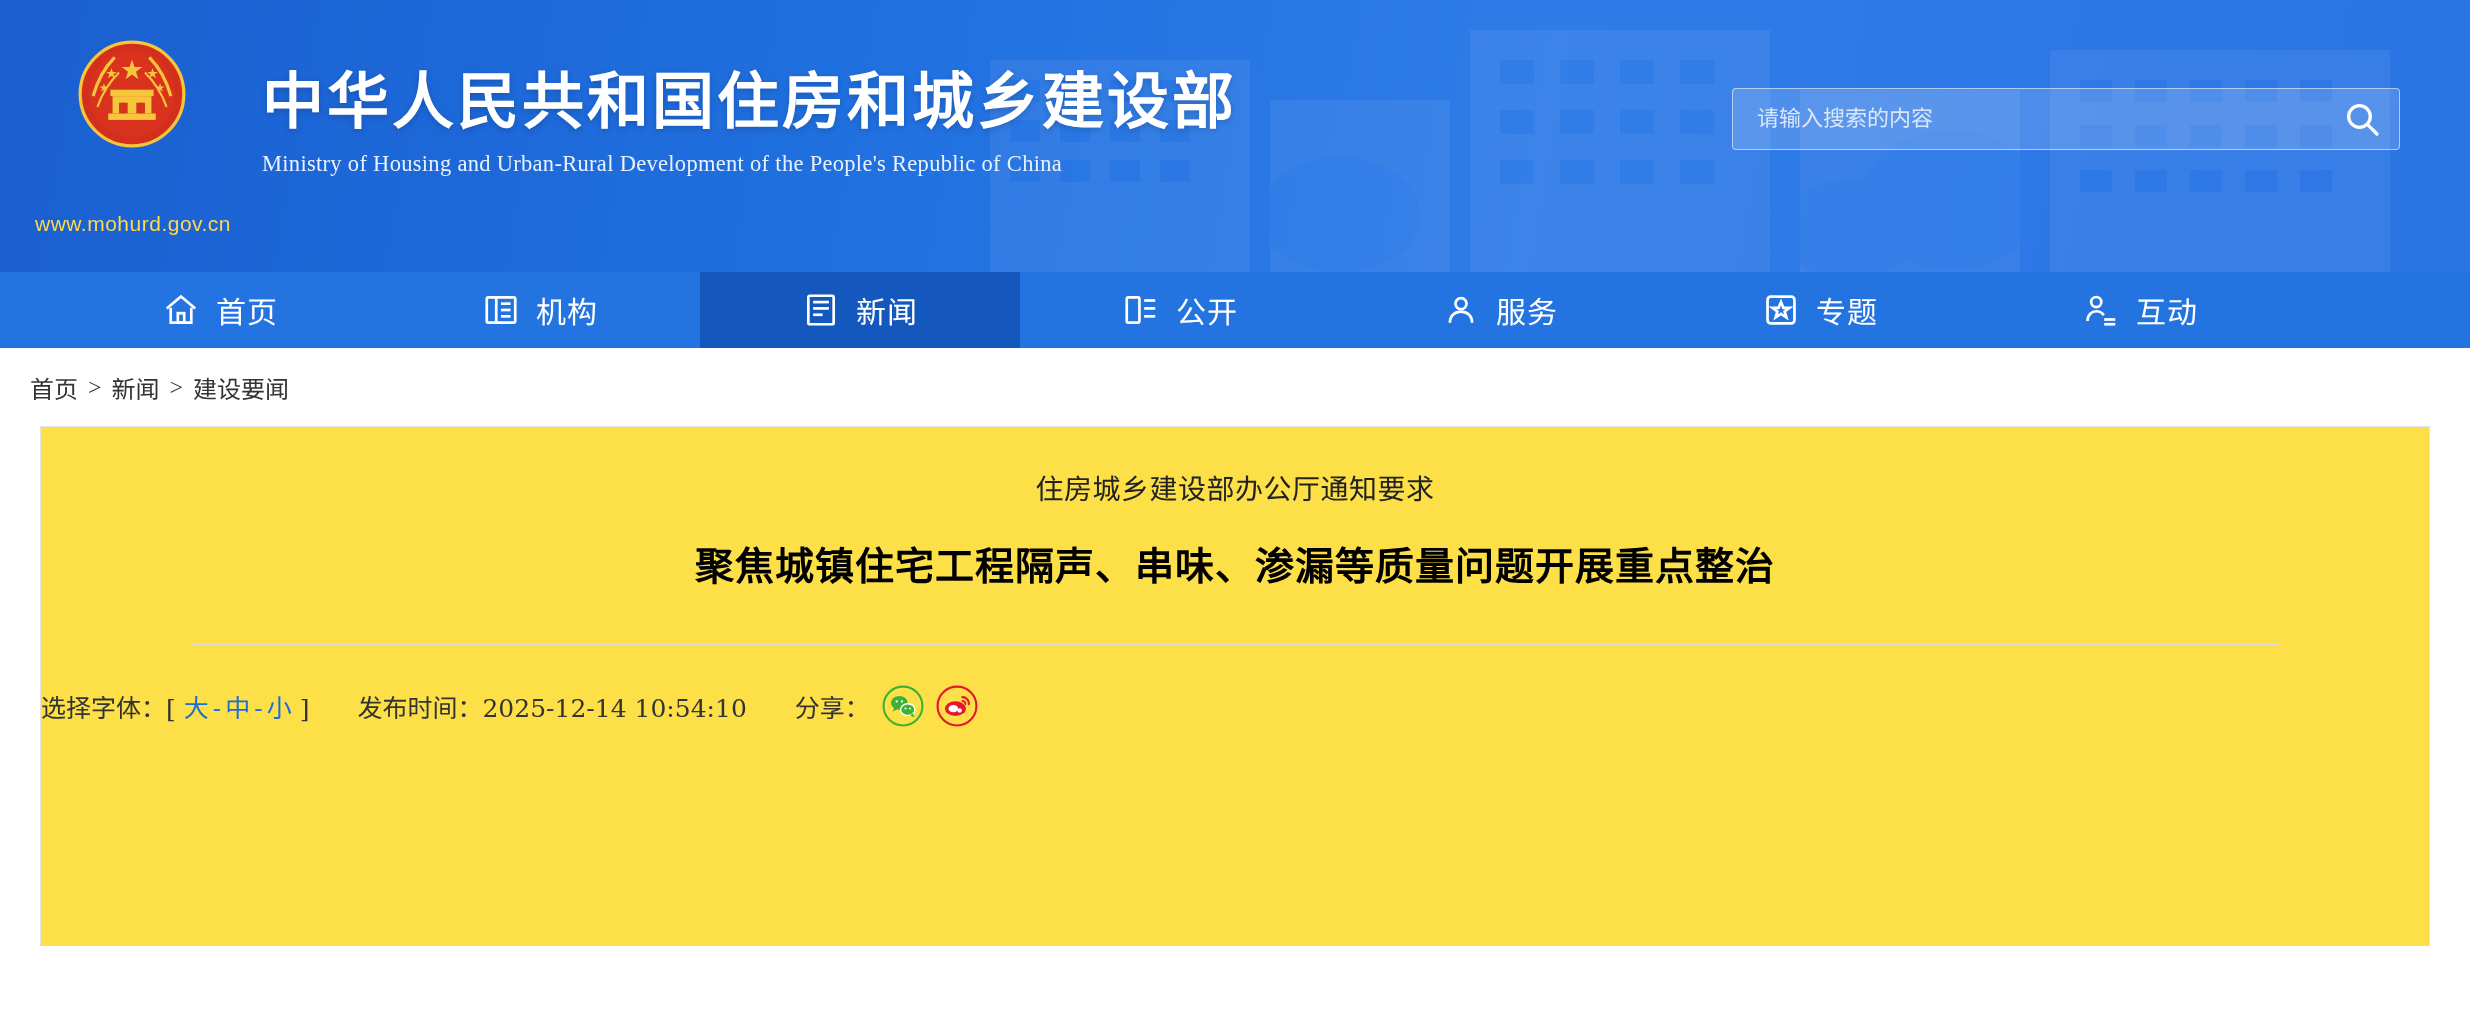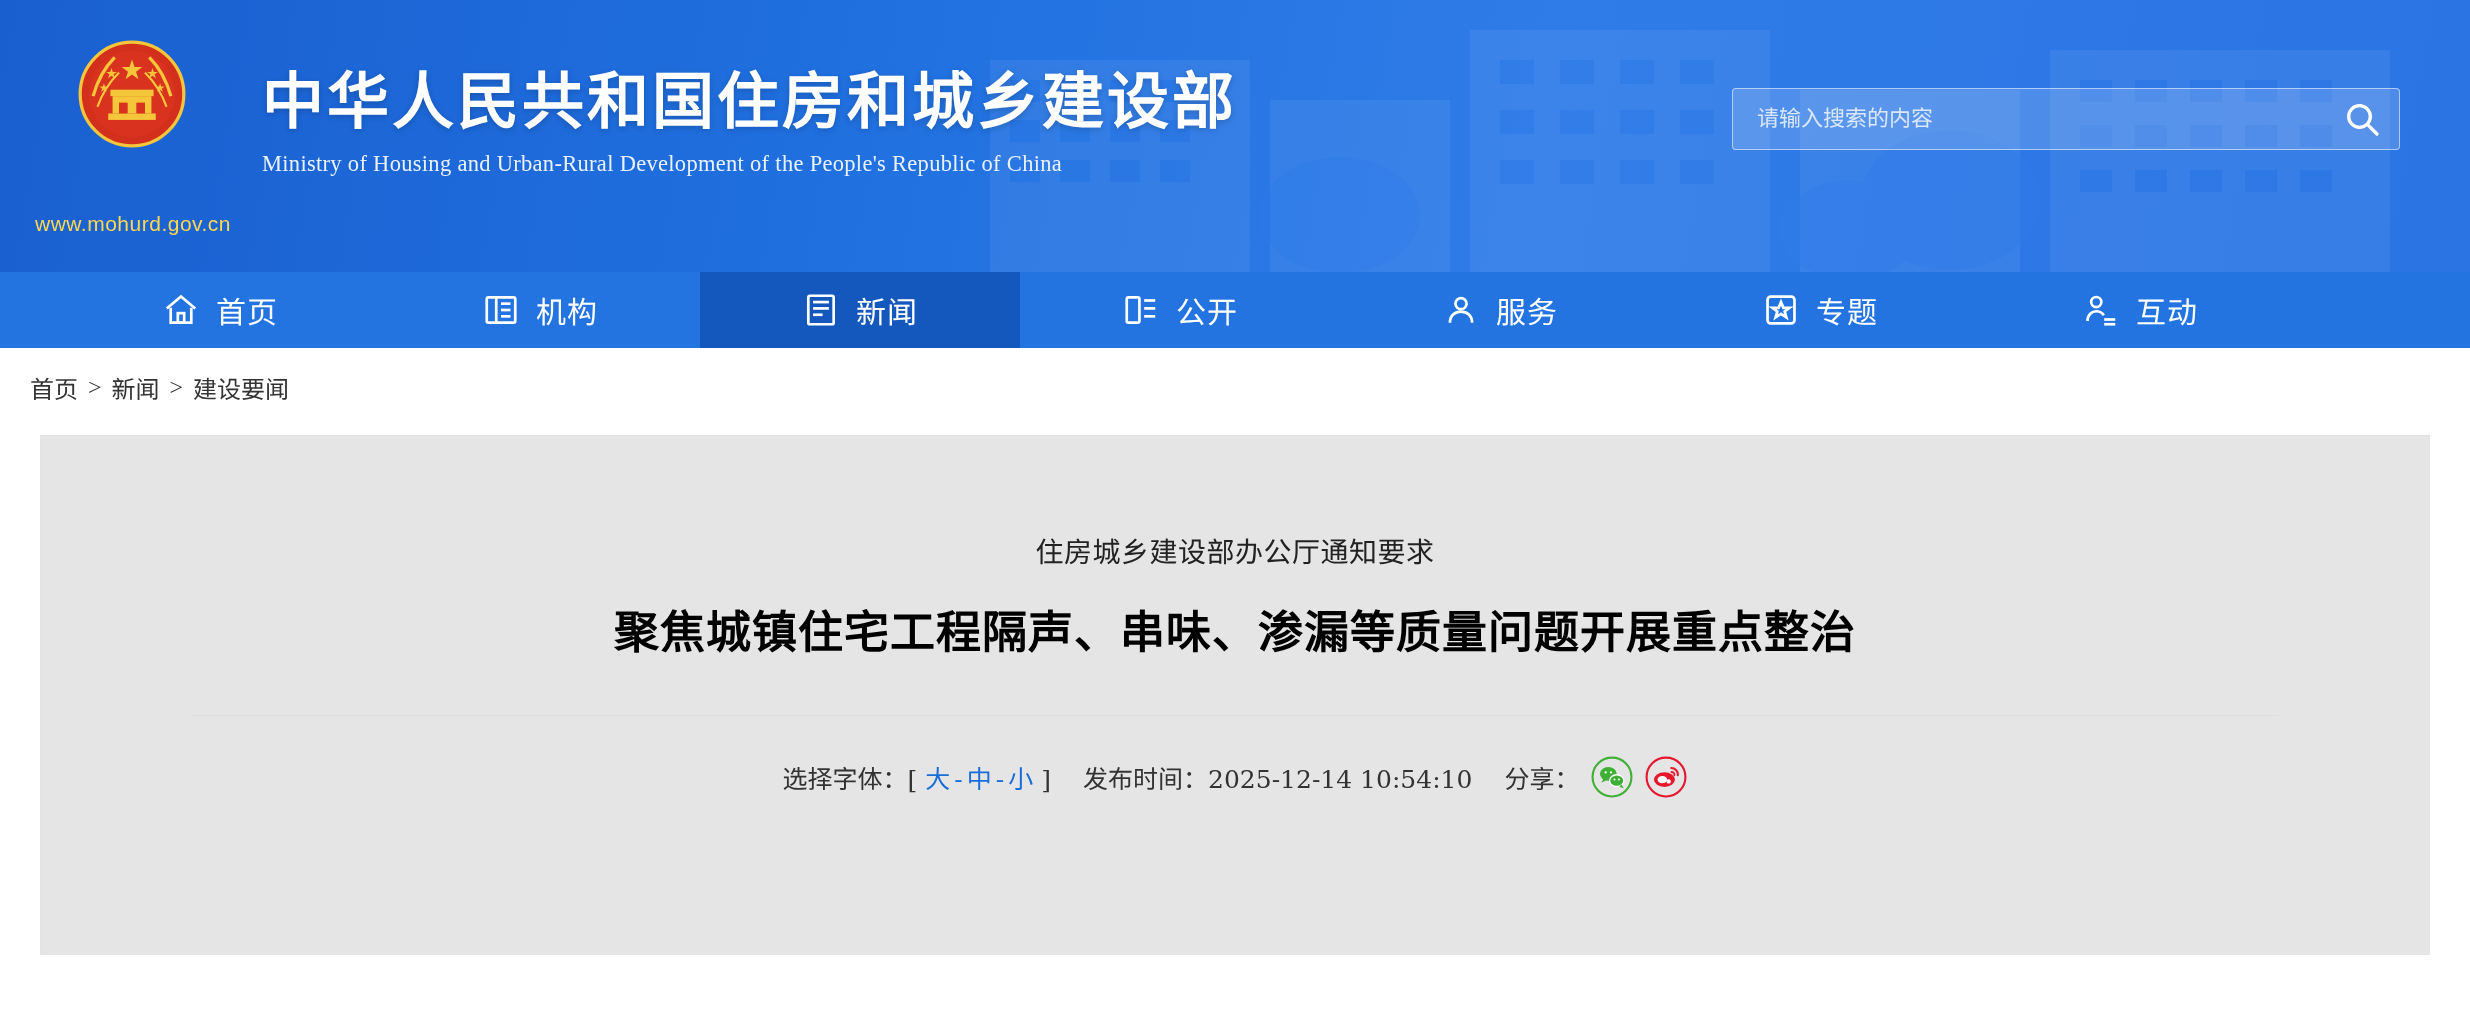--- a/index.html
+++ b/index.html
@@ -136,57 +136,56 @@
     padding-left: 30px;
     color: #333333;
     font-size: 24px;
     font-family: "Liberation Serif", "DejaVu Serif", serif;
   }
   .breadcrumb a { color: #333333; text-decoration: none; cursor: pointer; }
   .breadcrumb .sep { margin: 0 10px; color: #333; }
 
   
   .article-card {
-    margin: 9px 40px;
+    margin: 0 40px;
     border: 1px solid #e3e3e3;
     border-bottom: none;
     min-height: 520px;
-    background: #e5e5e5;
+    background: #fde047;
     box-sizing: border-box;
-    padding-top: 94px;
+    padding-top: 40px;
   }
   .kicker {
     text-align: center;
     font-size: 28px;
     color: #222222;
     font-family: "DejaVu Serif", "Liberation Serif", serif;
     letter-spacing: .5px;
   }
   .headline {
     margin-top: 34px;
     text-align: center;
-    font-size: 45px;
+    font-size: 39px;
     font-weight: bold;
     color: #000000;
     font-family: "DejaVu Serif", "Liberation Serif", serif;
     letter-spacing: 1px;
     line-height: 1.3;
     padding: 0 120px;
   }
   .divider {
     margin: 52px 150px 0 150px;
     height: 1px;
     background: #dedede;
   }
   .meta-row {
     margin-top: 40px;
     display: flex;
     align-items: center;
-    justify-content: center;
-    gap: 32px;
+    gap: 48px;
     font-size: 25px;
     color: #333333;
     font-family: "DejaVu Serif", "Liberation Serif", serif;
   }
   .font-select { white-space: nowrap; }
   .font-select .opt { color: #1a6ed8; cursor: pointer; }
   .font-select .dash { color: #1a6ed8; margin: 0 4px; }
   .publish-time { white-space: nowrap; }
   .share-group { display: flex; align-items: center; gap: 12px; }
   .share-label { white-space: nowrap; }

